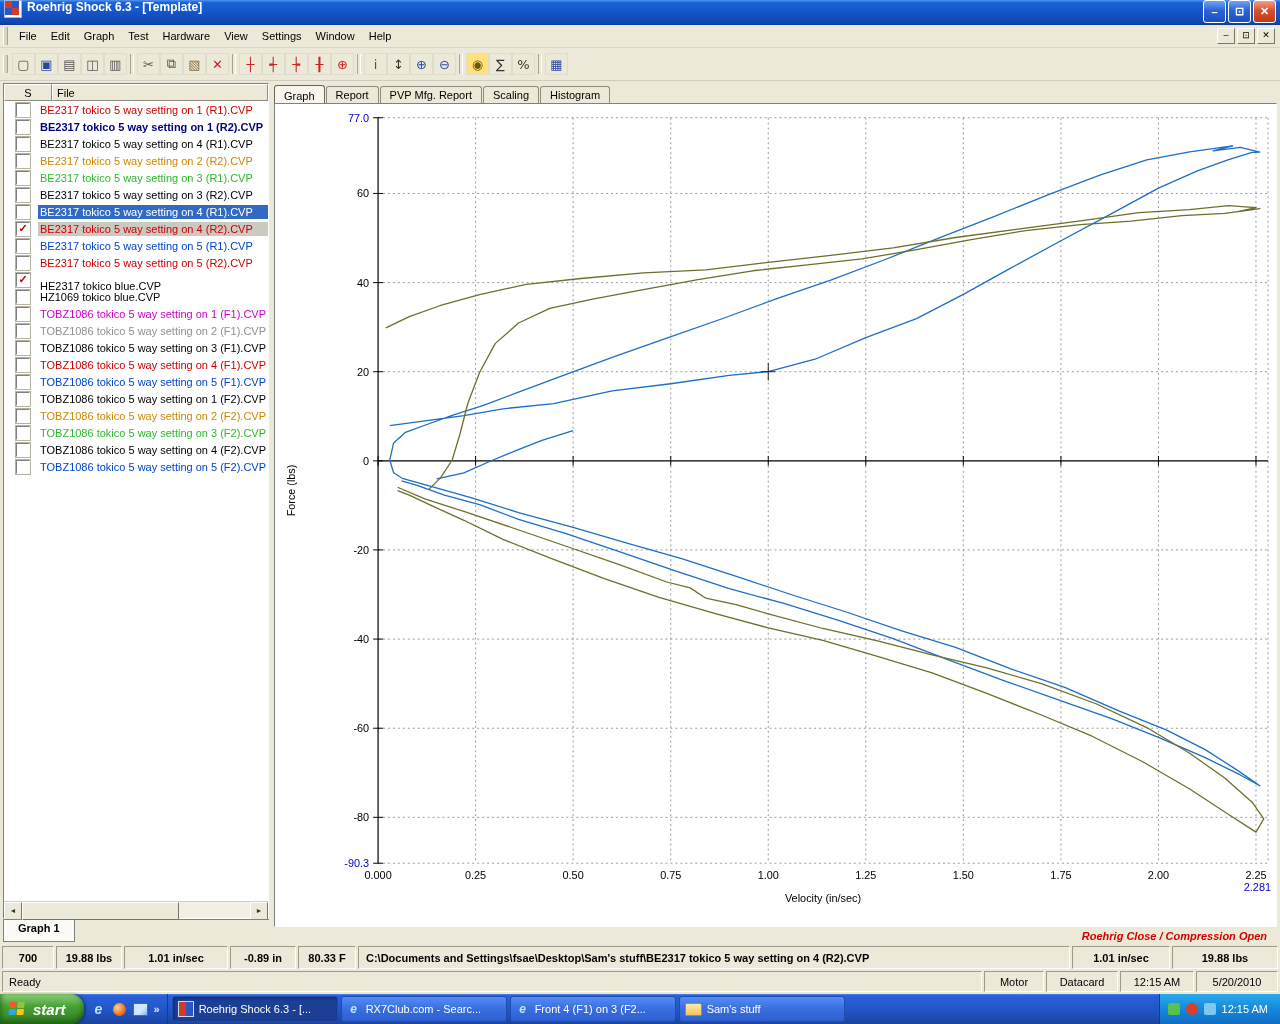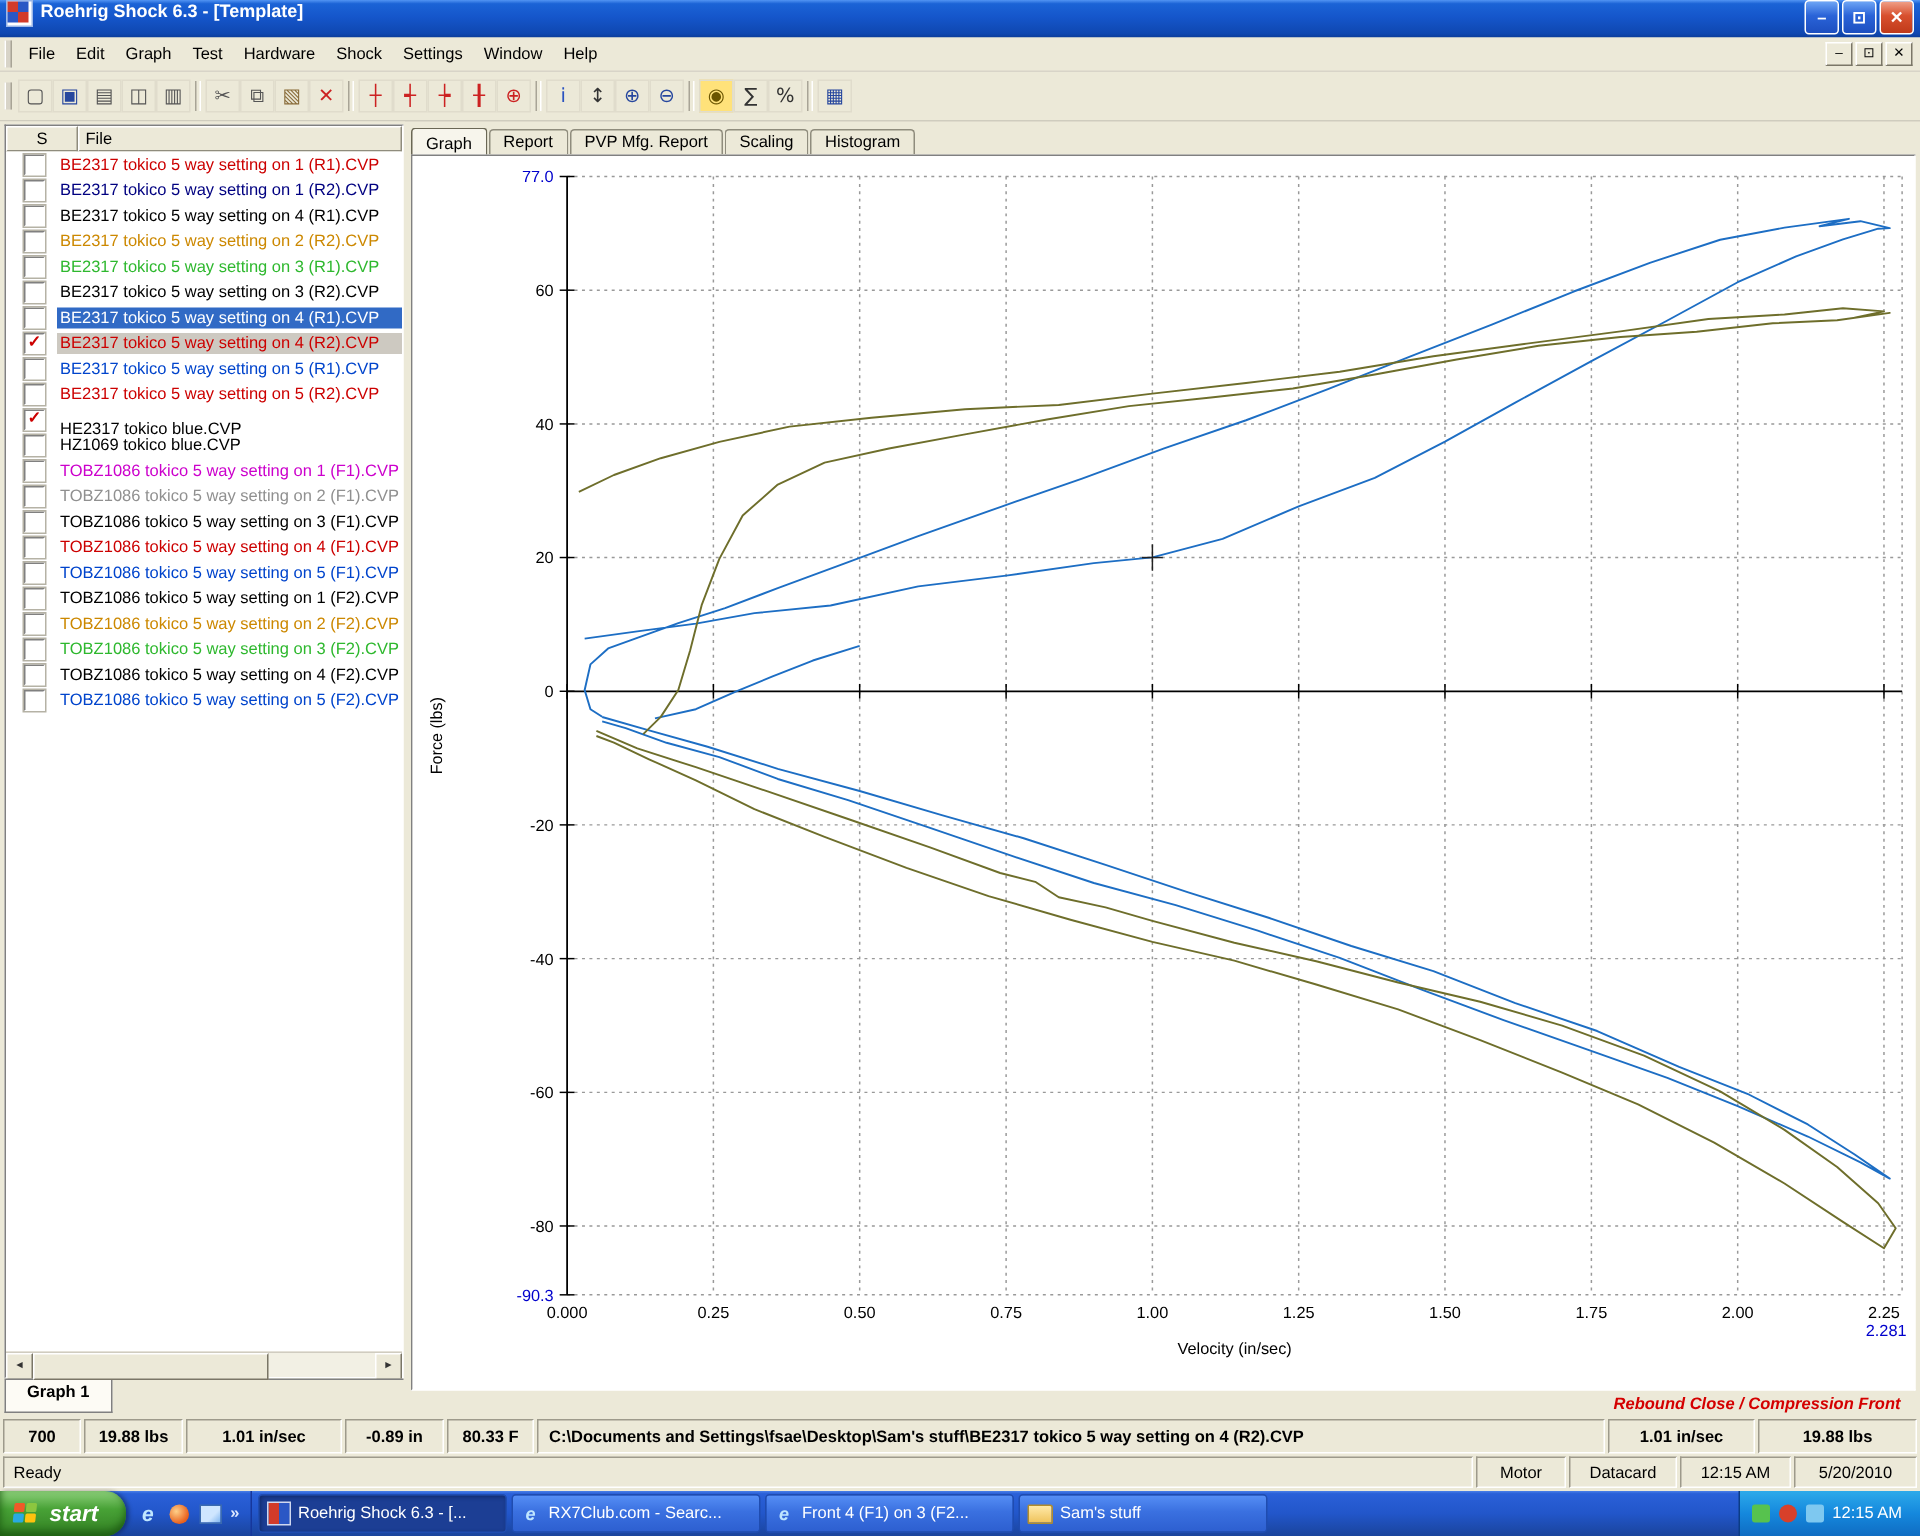--- a/index.html
+++ b/index.html
@@ -139,21 +139,21 @@
   </div>
 
   <div class="menubar">
     <span class="grip"></span>
     <span id="menu-items" style="display:flex;">
         <span class="menu-item">File</span>
         <span class="menu-item">Edit</span>
         <span class="menu-item">Graph</span>
         <span class="menu-item">Test</span>
         <span class="menu-item">Hardware</span>
-        <span class="menu-item">Shock</span>
+        <span class="menu-item">View</span>
         <span class="menu-item">Settings</span>
         <span class="menu-item">Window</span>
         <span class="menu-item">Help</span>
       </span>
     <span class="mdibtns">
       <span class="mdibtn">–</span>
       <span class="mdibtn">⊡</span>
       <span class="mdibtn">✕</span>
     </span>
   </div>
@@ -199,21 +199,21 @@
           <span class="hdr-cell hdr-s">S</span>
           <span class="hdr-cell hdr-file">File</span>
         </div>
         <div class="file-list" id="file-list">
             <div class="file-row">
               <span class="checkbox"></span>
               <span class="file-label" style="color: rgb(204, 0, 0);">BE2317 tokico 5 way setting on 1 (R1).CVP</span>
             </div>
             <div class="file-row">
               <span class="checkbox"></span>
-              <span class="file-label" style="color: rgb(0, 0, 128);">BE2317 tokico 5 way setting on 1 (R2).CVP</span>
+              <span class="file-label" style="color: rgb(0, 0, 128); font-weight: bold;">BE2317 tokico 5 way setting on 1 (R2).CVP</span>
             </div>
             <div class="file-row">
               <span class="checkbox"></span>
               <span class="file-label" style="color: rgb(0, 0, 0);">BE2317 tokico 5 way setting on 4 (R1).CVP</span>
             </div>
             <div class="file-row">
               <span class="checkbox"></span>
               <span class="file-label" style="color: rgb(204, 136, 0);">BE2317 tokico 5 way setting on 2 (R2).CVP</span>
             </div>
             <div class="file-row">
@@ -381,21 +381,21 @@
             <path d="M127.6 381.3L159.1 390.4L198.5 401.5L245.7 416.5L300.8 431.6L356.0 448.0L411.1 463.7L466.2 481.8L521.3 500.3L576.4 517.9L631.5 536.9L686.7 554.0L741.8 575.7L796.9 594.7L852.0 619.0L899.2 638.0L938.6 658.2L970.1 678.6L993.7 695.0L974.0 684.0L938.6 666.4L891.4 645.7L844.1 626.5L789.0 606.9L733.9 587.3L678.8 566.5L623.7 545.0L568.6 526.5L513.4 509.1L458.3 494.1L403.2 475.7L348.1 456.6L293.0 437.8L245.7 423.4L206.4 408.5L170.9 398.8L143.4 388.8L127.6 384.3" fill="none" stroke="#1d6ec4" stroke-width="1.3" stroke-linejoin="round"></path>
             <path d="M300.8 332.9L269.3 342.9L241.8 353.9L218.2 363.7L190.6 376.0L163.1 382.2" fill="none" stroke="#1d6ec4" stroke-width="1.3" stroke-linejoin="round"></path>
             <path d="M111.9 228.3L135.5 216.8L167.0 205.4L206.4 194.3L253.6 183.9L308.7 177.9L371.7 172.1L434.7 169.2L497.7 161.5L560.7 154.3L623.7 146.6L686.7 136.1L749.6 127.5L812.6 119.2L871.7 110.8L922.9 107.7L962.2 103.5L989.8 105.6L970.1 109.9L993.7 106.6L958.3 111.6L915.0 113.7L863.8 119.4L812.6 123.0L757.5 129.0L702.4 138.3L647.3 148.5L592.2 158.0L537.1 164.1L481.9 170.0L426.8 179.1L371.7 189.2L320.5 198.8L277.2 208.4L245.7 223.3L222.1 244.3L206.4 273.8L194.5 305.3L186.7 336.2L178.8 362.9L167.0 381.2L155.2 392.9" fill="none" stroke="#6e6e2b" stroke-width="1.3" stroke-linejoin="round"></path>
             <path d="M123.7 390.7L151.2 402.6L190.6 415.4L237.9 431.5L293.0 450.6L348.1 469.9L395.3 487.3L418.9 493.3L434.7 503.8L466.2 510.7L497.7 519.8L552.8 534.7L607.9 547.3L663.0 561.7L718.2 574.8L773.3 591.0L828.4 611.4L879.6 635.7L922.9 661.9L958.3 687.1L985.9 711.8L997.7 728.7L989.8 742.3L962.2 724.4L922.9 698.3L875.6 670.6L824.4 644.5L773.3 622.9L718.2 600.9L663.0 580.0L607.9 563.1L552.8 546.9L497.7 534.1L442.6 519.1L387.5 503.0L332.3 483.8L277.2 462.8L230.0 443.9L190.6 424.4L159.1 410.0L135.5 398.7L123.7 394.2" fill="none" stroke="#6e6e2b" stroke-width="1.3" stroke-linejoin="round"></path>
             <g>
               <line x1="490.7" y1="272.9" x2="504.7" y2="272.9" stroke="#222" stroke-width="1"></line>
               <line x1="497.7" y1="263.9" x2="497.7" y2="281.9" stroke="#222" stroke-width="1"></line>
             </g>
           </svg>
       </div>
-      <div class="annotation">Rebound Close / Compression Front</div>
+      <div class="annotation">Roehrig Close / Compression Open</div>
     </div>
   </div>
 
   <div class="statusbar" id="statusbar1">
       <span class="sb-cell" style="width: 50px;">700</span>
       <span class="sb-cell" style="width: 64px;">19.88 lbs</span>
       <span class="sb-cell" style="width: 102px;">1.01 in/sec</span>
       <span class="sb-cell" style="width: 64px;">-0.89 in</span>
       <span class="sb-cell" style="width: 56px;">80.33 F</span>
       <span class="sb-cell path">C:\Documents and Settings\fsae\Desktop\Sam's stuff\BE2317 tokico 5 way setting on 4 (R2).CVP</span>

